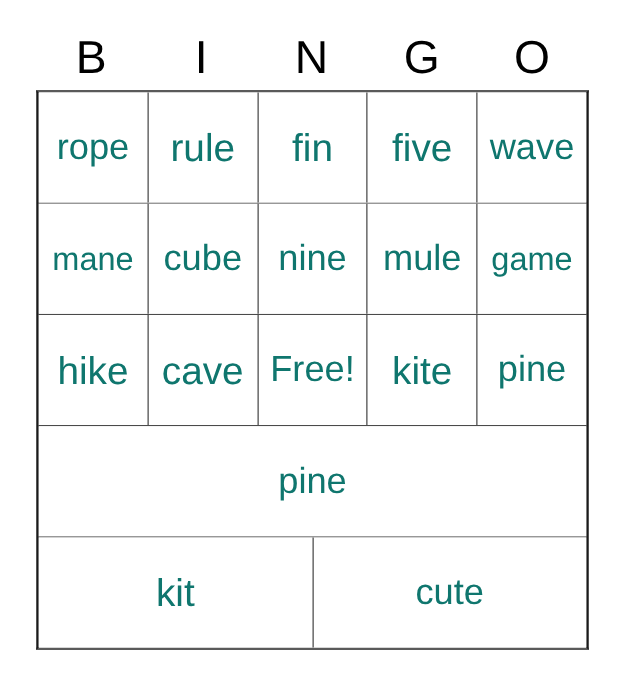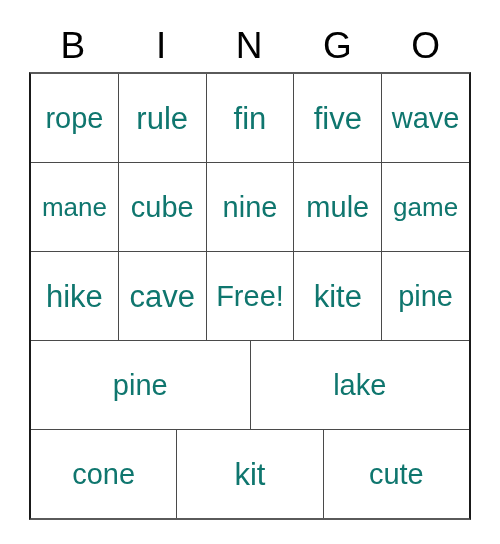--- a/index.html
+++ b/index.html
@@ -155,29 +155,23 @@
         </div>
       <div class="cell">
           <span class="cell-text fit-md">pine</span>
         </div>
     </div>
 
     <div class="grid-row">
       <div class="cell">
           <span class="cell-text fit-md">pine</span>
         </div>
-      <div class="cell">
-          <span class="cell-text fit-md">lake</span>
-        </div>
     </div>
 
     <div class="grid-row">
-      <div class="cell">
-          <span class="cell-text fit-md">cone</span>
-        </div>
       <div class="cell">
           <span class="cell-text">kit</span>
         </div>
       <div class="cell">
           <span class="cell-text fit-md">cute</span>
         </div>
     </div>
 
   </div>
 </div>

